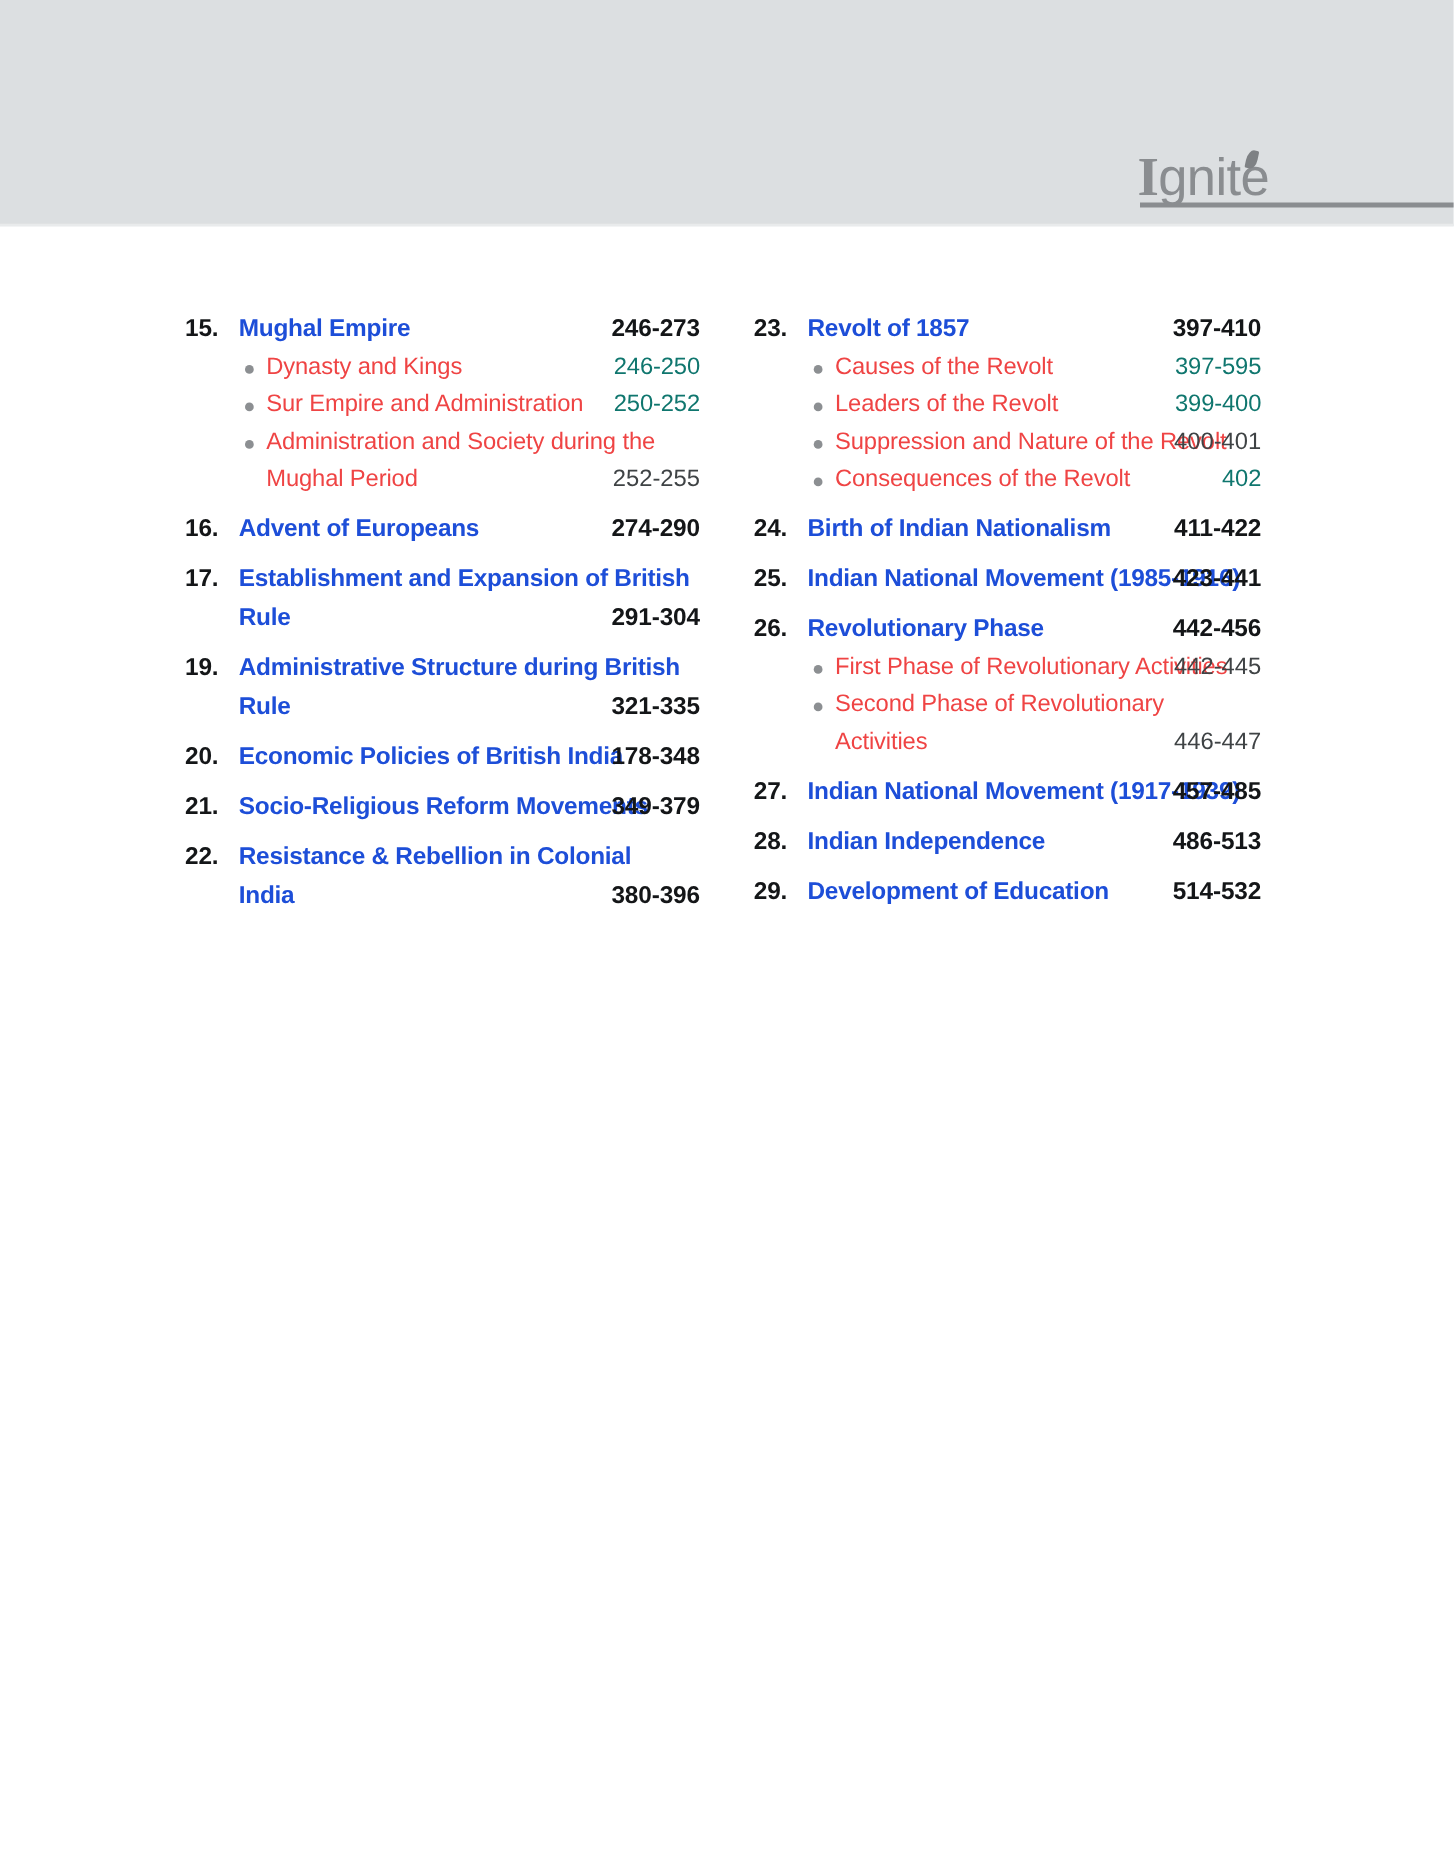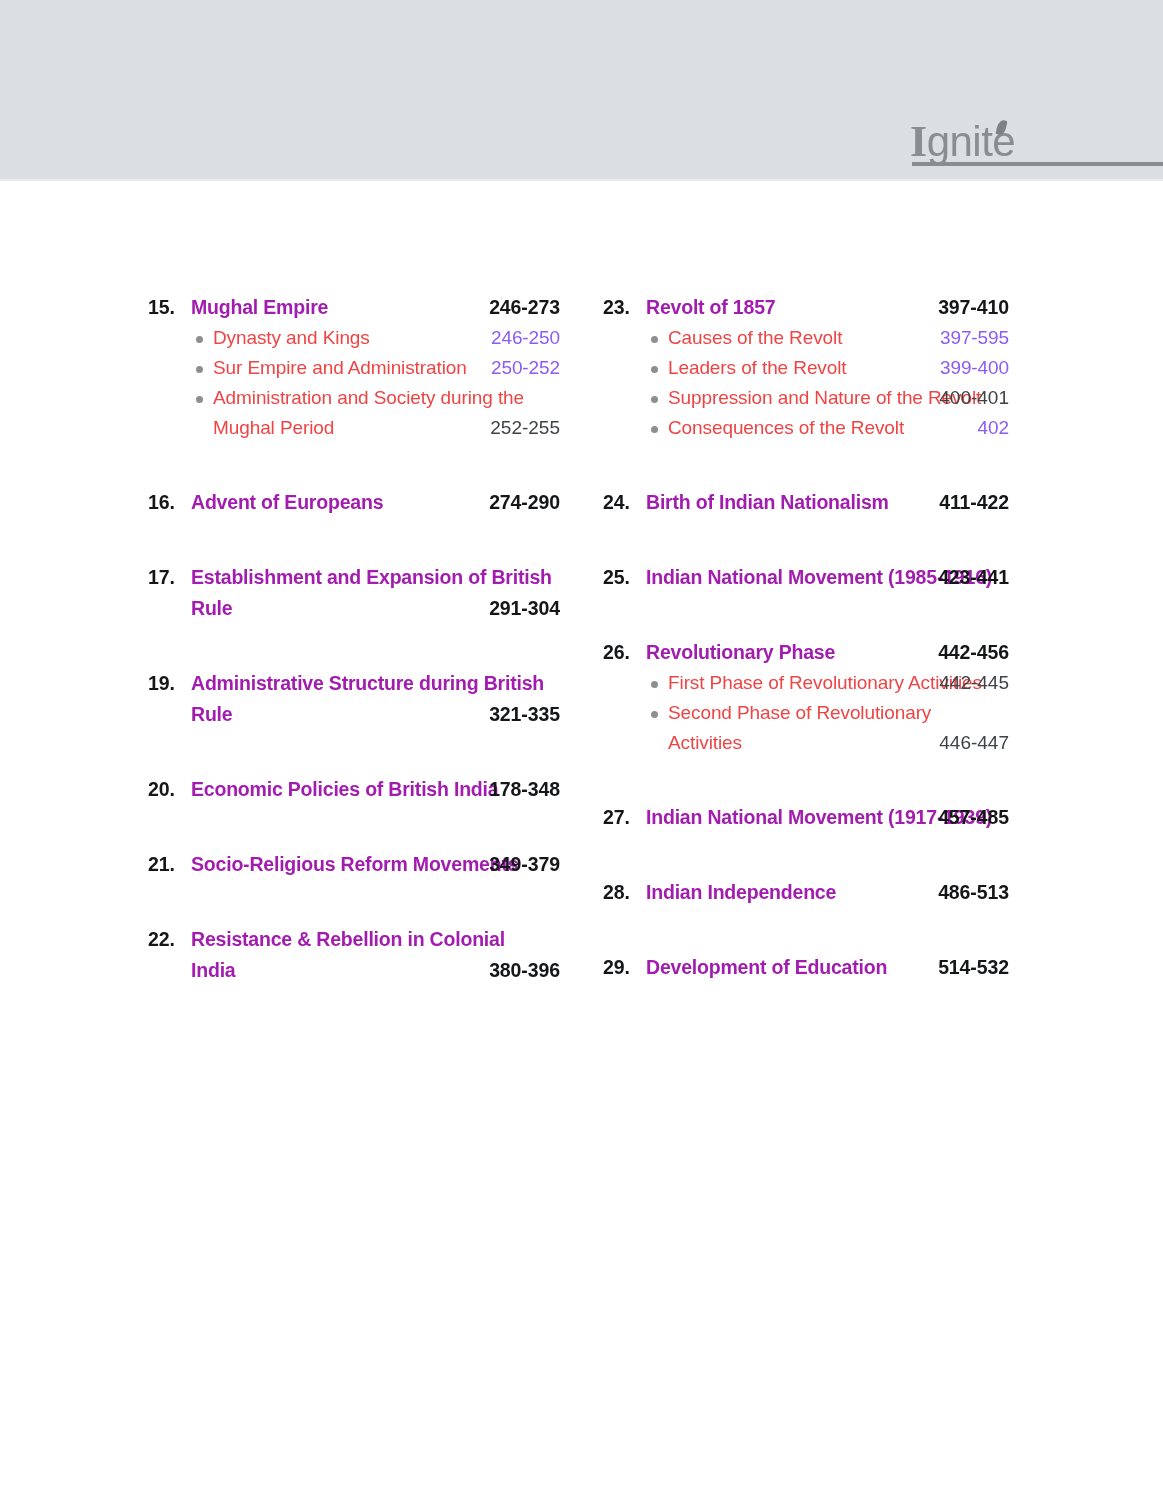--- a/index.html
+++ b/index.html
@@ -94,41 +94,40 @@
     position: absolute;
     top: 0;
   }
   .column.left  { left: 148px;  width: 412px; }
   .column.right { left: 603px;  width: 406px; }
 
   
   .chapter {
     position: relative;
     margin-bottom: 5px;
-    margin-top: 44px;
   }
   .chapter-head {
     display: flex;
     align-items: flex-start;
   }
   .chap-num {
     flex: 0 0 auto;
     width: 43px;
     font-size: 19.5px;
     line-height: 31px;
     font-weight: 700;
     color: #141618;
     letter-spacing: -0.1px;
   }
   .chap-title {
     flex: 1 1 auto;
     font-size: 19.5px;
     line-height: 31px;
     font-weight: 700;
-    color: #a21caf;
+    color: #1d4ed8;
     letter-spacing: -0.2px;
     padding-right: 6px;
   }
   .chap-pages {
     flex: 0 0 auto;
     font-size: 19.5px;
     line-height: 31px;
     font-weight: 700;
     color: #141618;
     text-align: right;
@@ -171,21 +170,21 @@
     font-weight: 400;
     color: #ef4444;
     letter-spacing: -0.1px;
     padding-right: 7px;
   }
   .sub-pages {
     flex: 0 0 auto;
     font-size: 19px;
     line-height: 30px;
     font-weight: 400;
-    color: #8b5cf6;
+    color: #0f766e;
     text-align: right;
     white-space: nowrap;
     letter-spacing: -0.1px;
   }
   .subitem.wrap .sub-inner { position: relative; flex: 1 1 auto; padding-right: 7px; }
   .subitem.wrap .sub-pages-abs {
     position: absolute;
     right: 0;
     bottom: 0;
     font-size: 19px;

